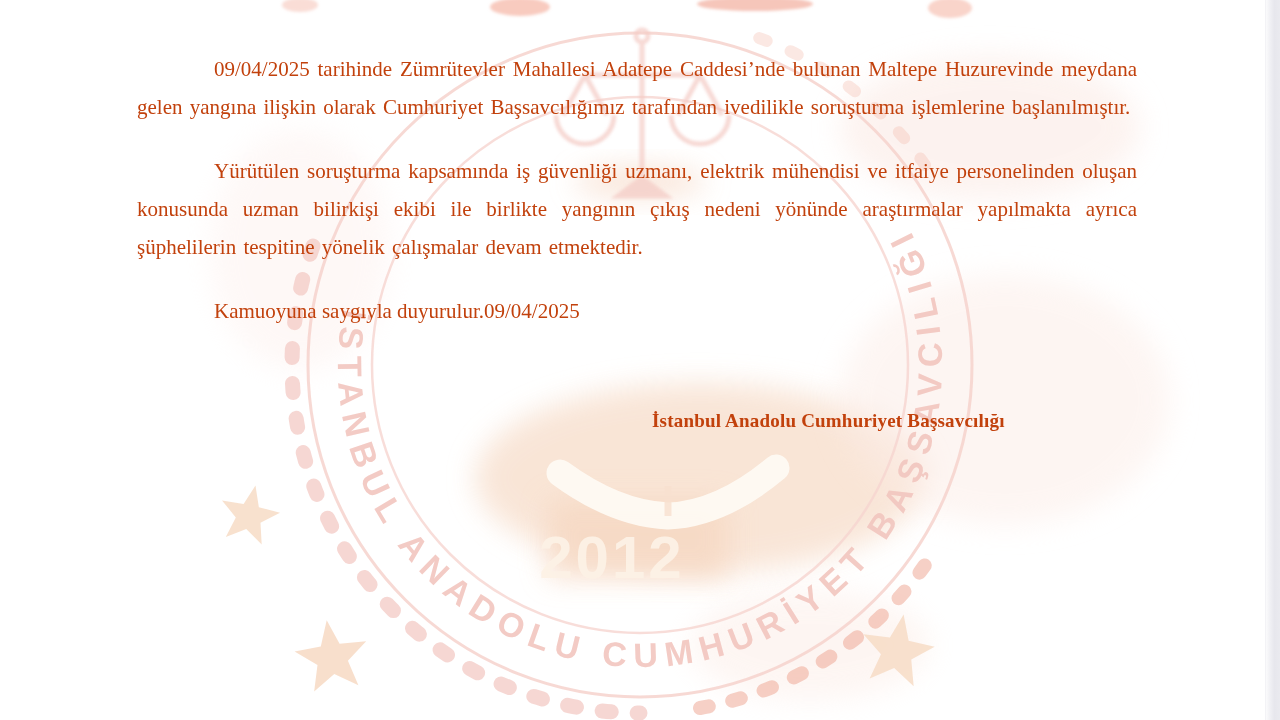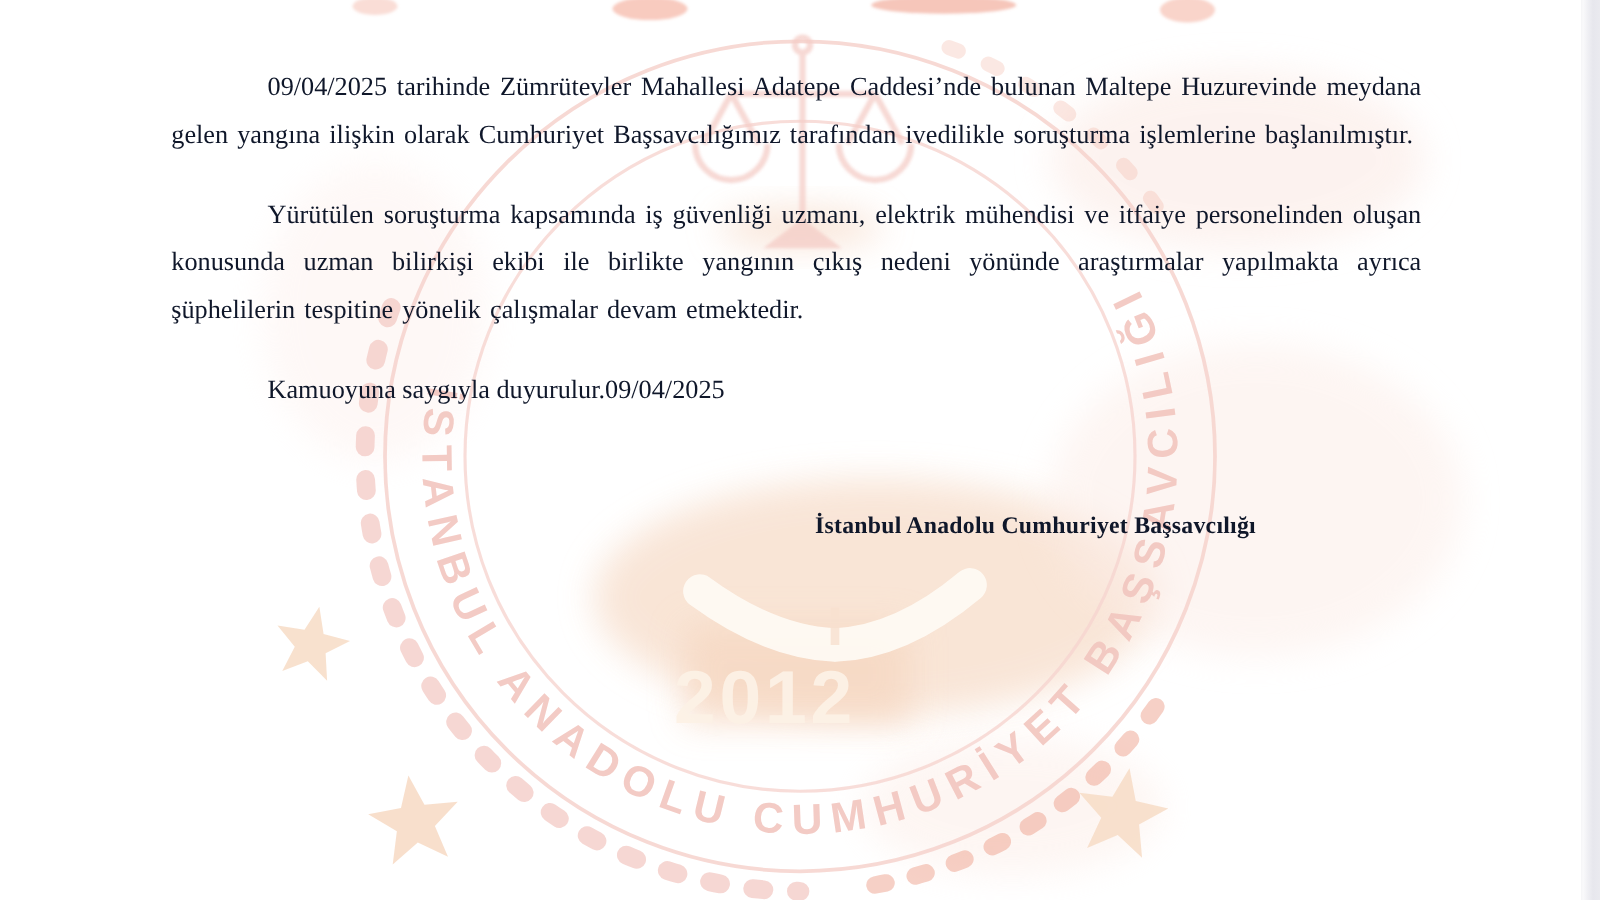--- a/index.html
+++ b/index.html
@@ -23,21 +23,21 @@
     z-index: 0;
     pointer-events: none;
   }
   
   .content {
     position: absolute;
     left: 137px;
     top: 50px;
     width: 1000px;
     z-index: 2;
-    color: #0f172a;
+    color: #c2410c;
     font-size: 21px;
     line-height: 38px;
   }
   .content p.body-par {
     text-align: justify;
     text-indent: 77px;
     margin-bottom: 26px;
     word-spacing: 2px;
   }
   .content p.closing-par {

